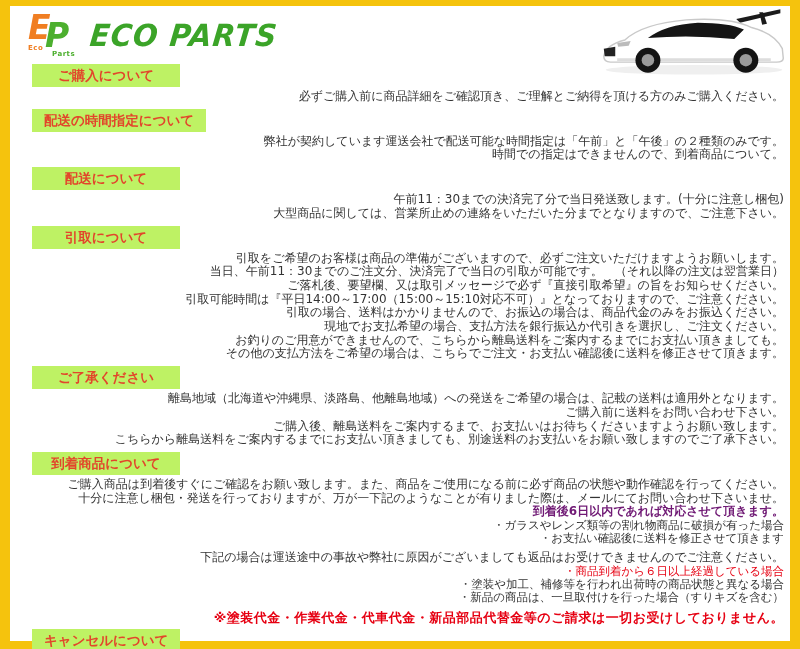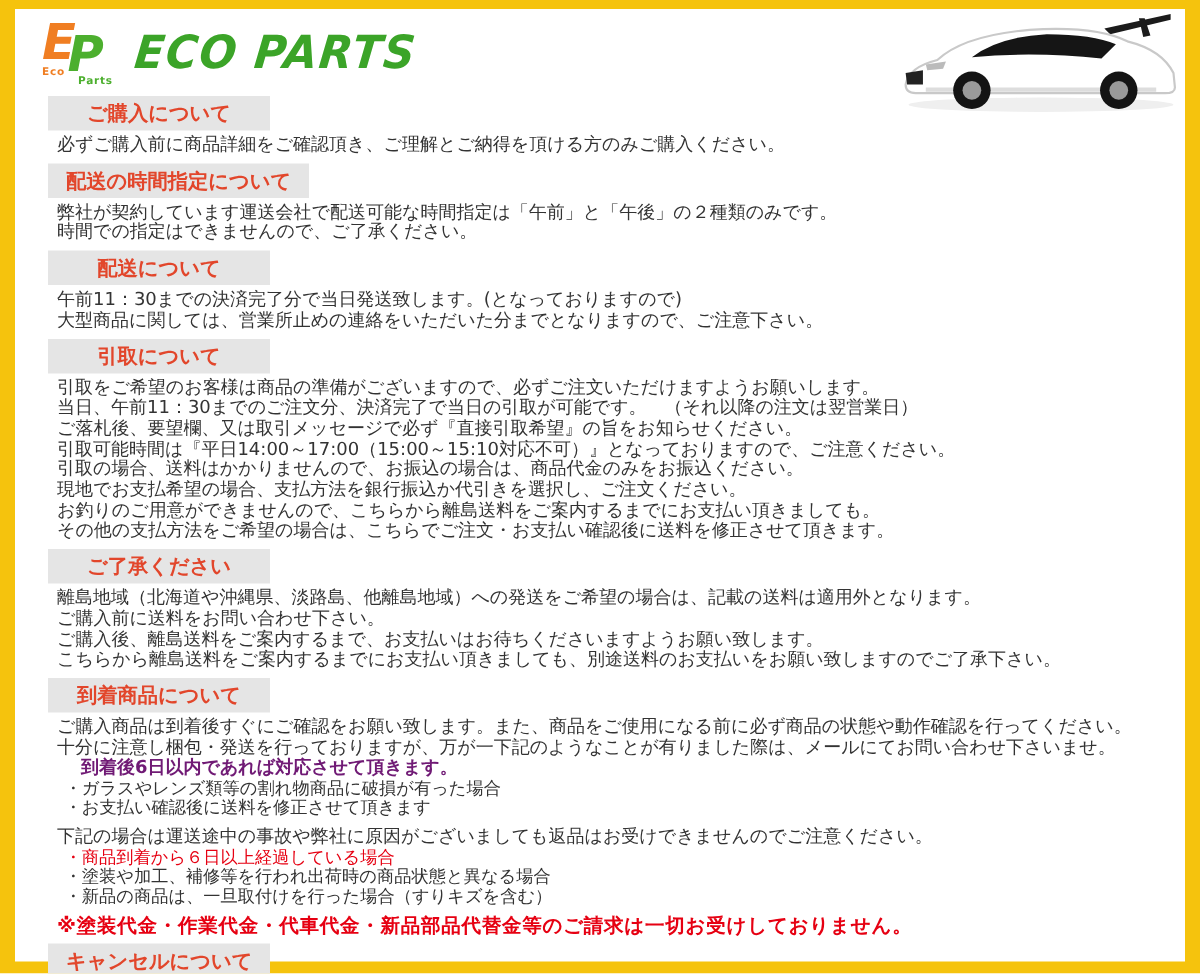--- a/index.html
+++ b/index.html
@@ -15,24 +15,24 @@
   .mark-sub{position:absolute;font-size:7px;font-weight:bold;letter-spacing:.5px;}
   .mark-sub-e{left:0;bottom:6px;color:#F07E22;text-align:right;}
   .mark-sub-p{left:24px;bottom:0;color:#4CAF2E;}
   .brand{font-style:italic;font-weight:900;font-size:29px;color:#3BA428;margin-left:8px;
          transform:skewX(-6deg) scaleY(1.05);letter-spacing:1px;white-space:nowrap;}
   .car{position:absolute;right:0;top:-4px;width:192px;height:78px;}
   
   .sections{padding:2px 6px 0 12px;}
   .sec{margin-bottom:5px;}
   .sec-title{display:inline-block;box-sizing:border-box;min-width:148px;text-align:center;
-             background:#e5e5e5;color:#E2462B;font-weight:bold;font-size:13.5px;
+             background:#bef264;color:#E2462B;font-weight:bold;font-size:13.5px;
              padding:3px 12px 2px 12px;margin-left:10px;}
   .sec-body{padding-left:16px;padding-top:3px;}
-  .line{margin:0;font-size:12px;line-height:13.7px;color:#333;white-space:nowrap;}
+  .line{margin:0;font-size:12px;line-height:13.7px;color:#333;white-space:nowrap;text-align:right;}
   .redbold{color:#701a75;font-weight:bold;margin-left:16px;}
   .bullet{font-size:11.5px;line-height:13px;padding-left:5px;}
   .bulletred{font-size:11.5px;line-height:13px;padding-left:5px;color:#E60012;}
   .spaced{margin-top:6px;}
   .note{font-size:13px;font-weight:bold;color:#E60012;margin-top:7px;letter-spacing:.5px;}
 </style>
 </head>
 <body>
 
 <div class="frame">
@@ -63,24 +63,24 @@
       <circle cx="154" cy="60" r="6.5" fill="#9a9a9a"></circle>
     </svg>
   </div>
 
   <div class="sections">
       <section class="sec"><div class="sec-title">ご購入について</div><div class="sec-body">
           <p class="line normal">必ずご購入前に商品詳細をご確認頂き、ご理解とご納得を頂ける方のみご購入ください。</p>
         </div></section>
       <section class="sec"><div class="sec-title">配送の時間指定について</div><div class="sec-body">
           <p class="line normal">弊社が契約しています運送会社で配送可能な時間指定は「午前」と「午後」の２種類のみです。</p>
-          <p class="line normal">時間での指定はできませんので、ご了承ください。</p>
+          <p class="line normal">時間での指定はできませんので、到着商品について。</p>
         </div></section>
       <section class="sec"><div class="sec-title">配送について</div><div class="sec-body">
-          <p class="line normal">午前11：30までの決済完了分で当日発送致します。(となっておりますので)</p>
+          <p class="line normal">午前11：30までの決済完了分で当日発送致します。(十分に注意し梱包)</p>
           <p class="line normal">大型商品に関しては、営業所止めの連絡をいただいた分までとなりますので、ご注意下さい。</p>
         </div></section>
       <section class="sec"><div class="sec-title">引取について</div><div class="sec-body">
           <p class="line normal">引取をご希望のお客様は商品の準備がございますので、必ずご注文いただけますようお願いします。</p>
           <p class="line normal">当日、午前11：30までのご注文分、決済完了で当日の引取が可能です。　（それ以降の注文は翌営業日）</p>
           <p class="line normal">ご落札後、要望欄、又は取引メッセージで必ず『直接引取希望』の旨をお知らせください。</p>
           <p class="line normal">引取可能時間は『平日14:00～17:00（15:00～15:10対応不可）』となっておりますので、ご注意ください。</p>
           <p class="line normal">引取の場合、送料はかかりませんので、お振込の場合は、商品代金のみをお振込ください。</p>
           <p class="line normal">現地でお支払希望の場合、支払方法を銀行振込か代引きを選択し、ご注文ください。</p>
           <p class="line normal">お釣りのご用意ができませんので、こちらから離島送料をご案内するまでにお支払い頂きましても。</p>

